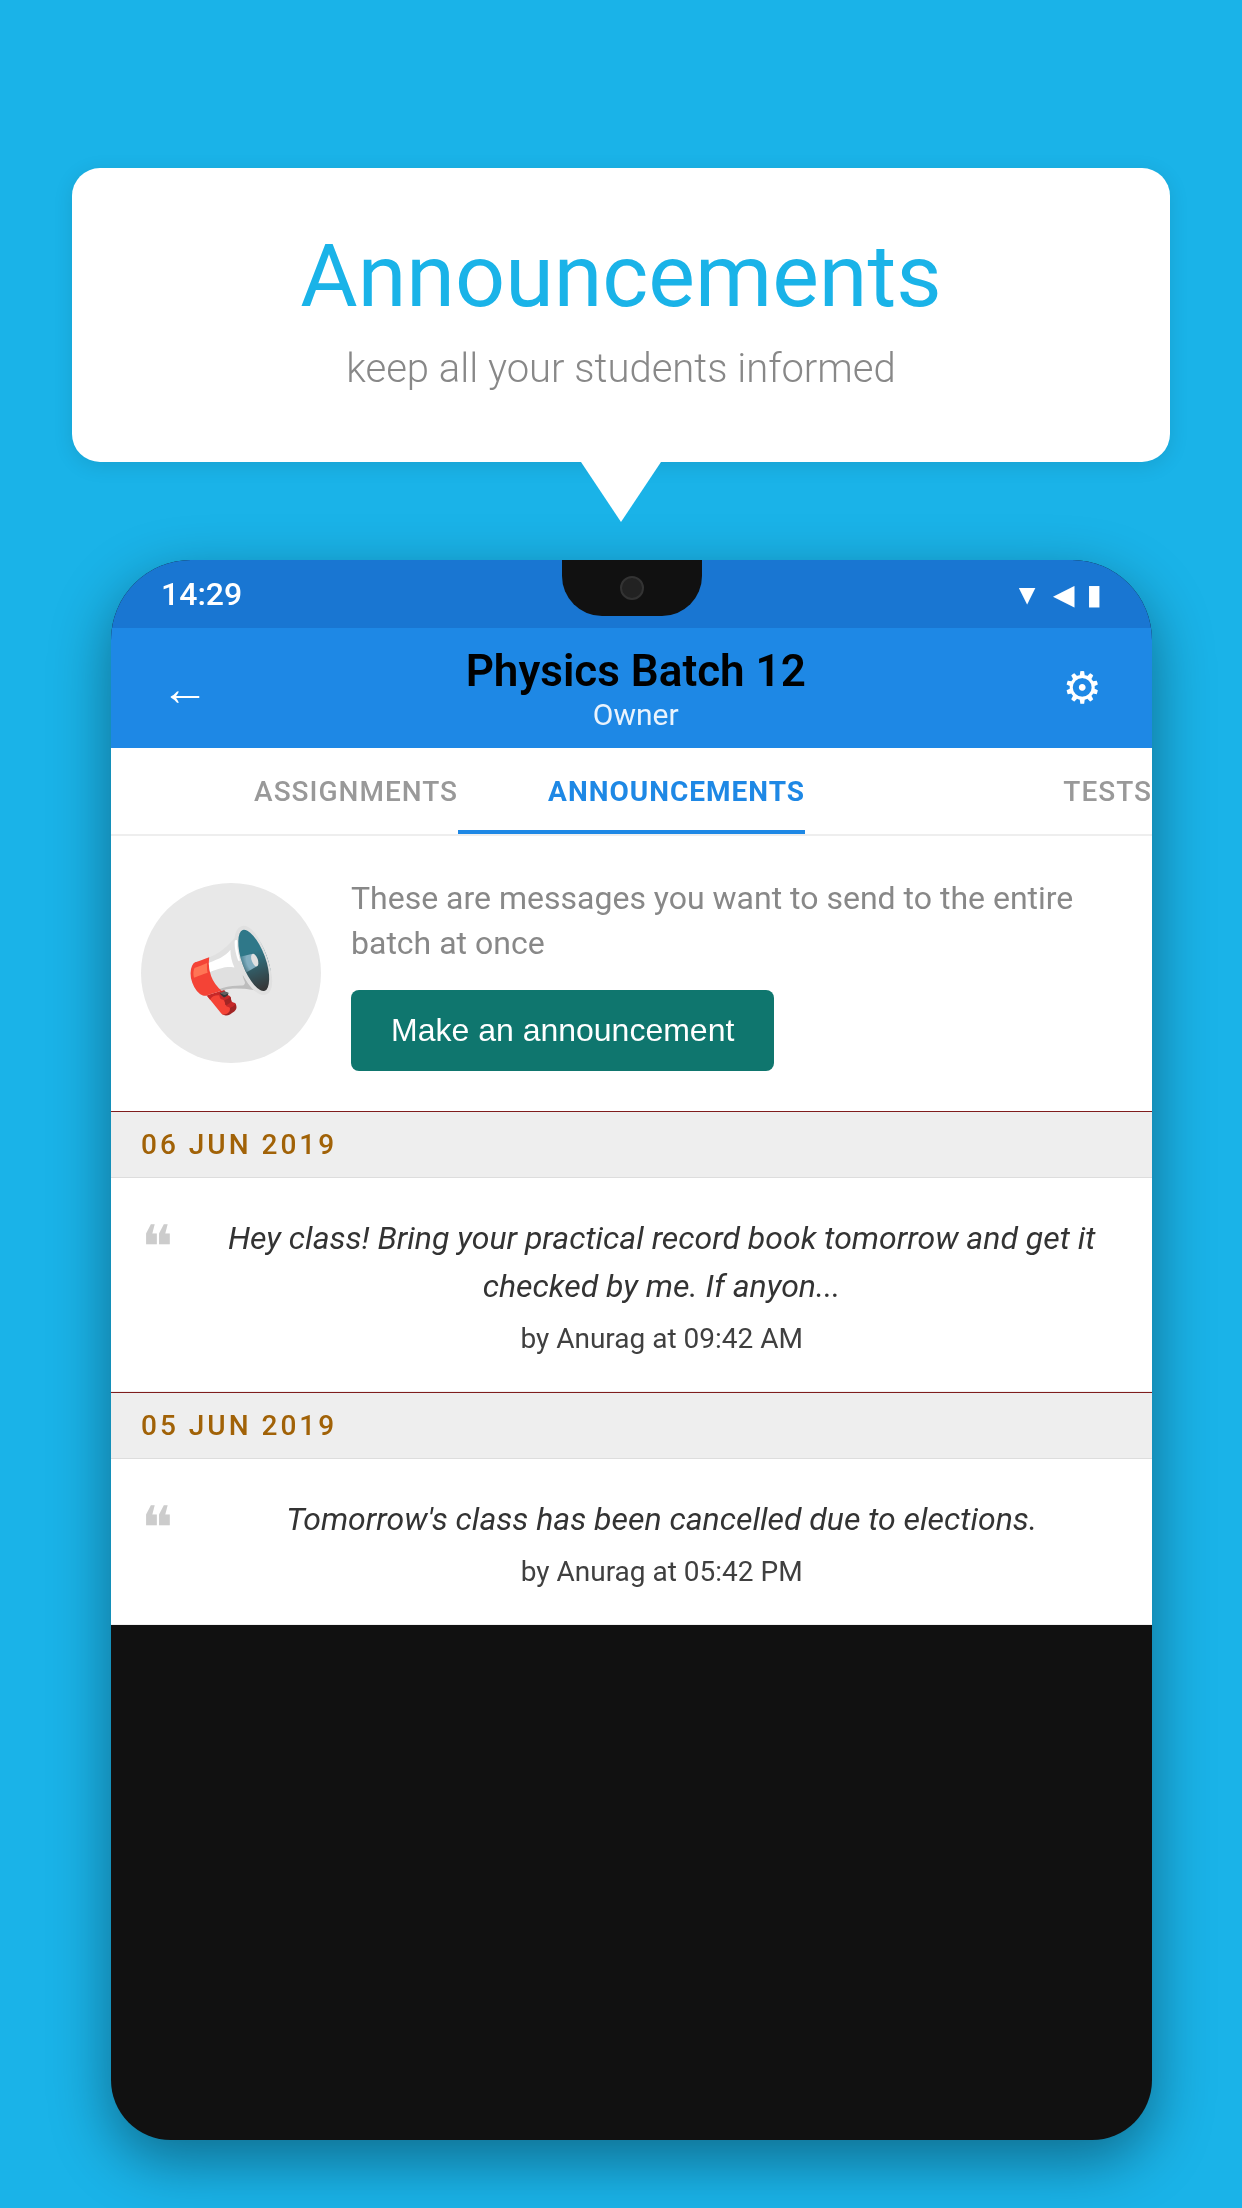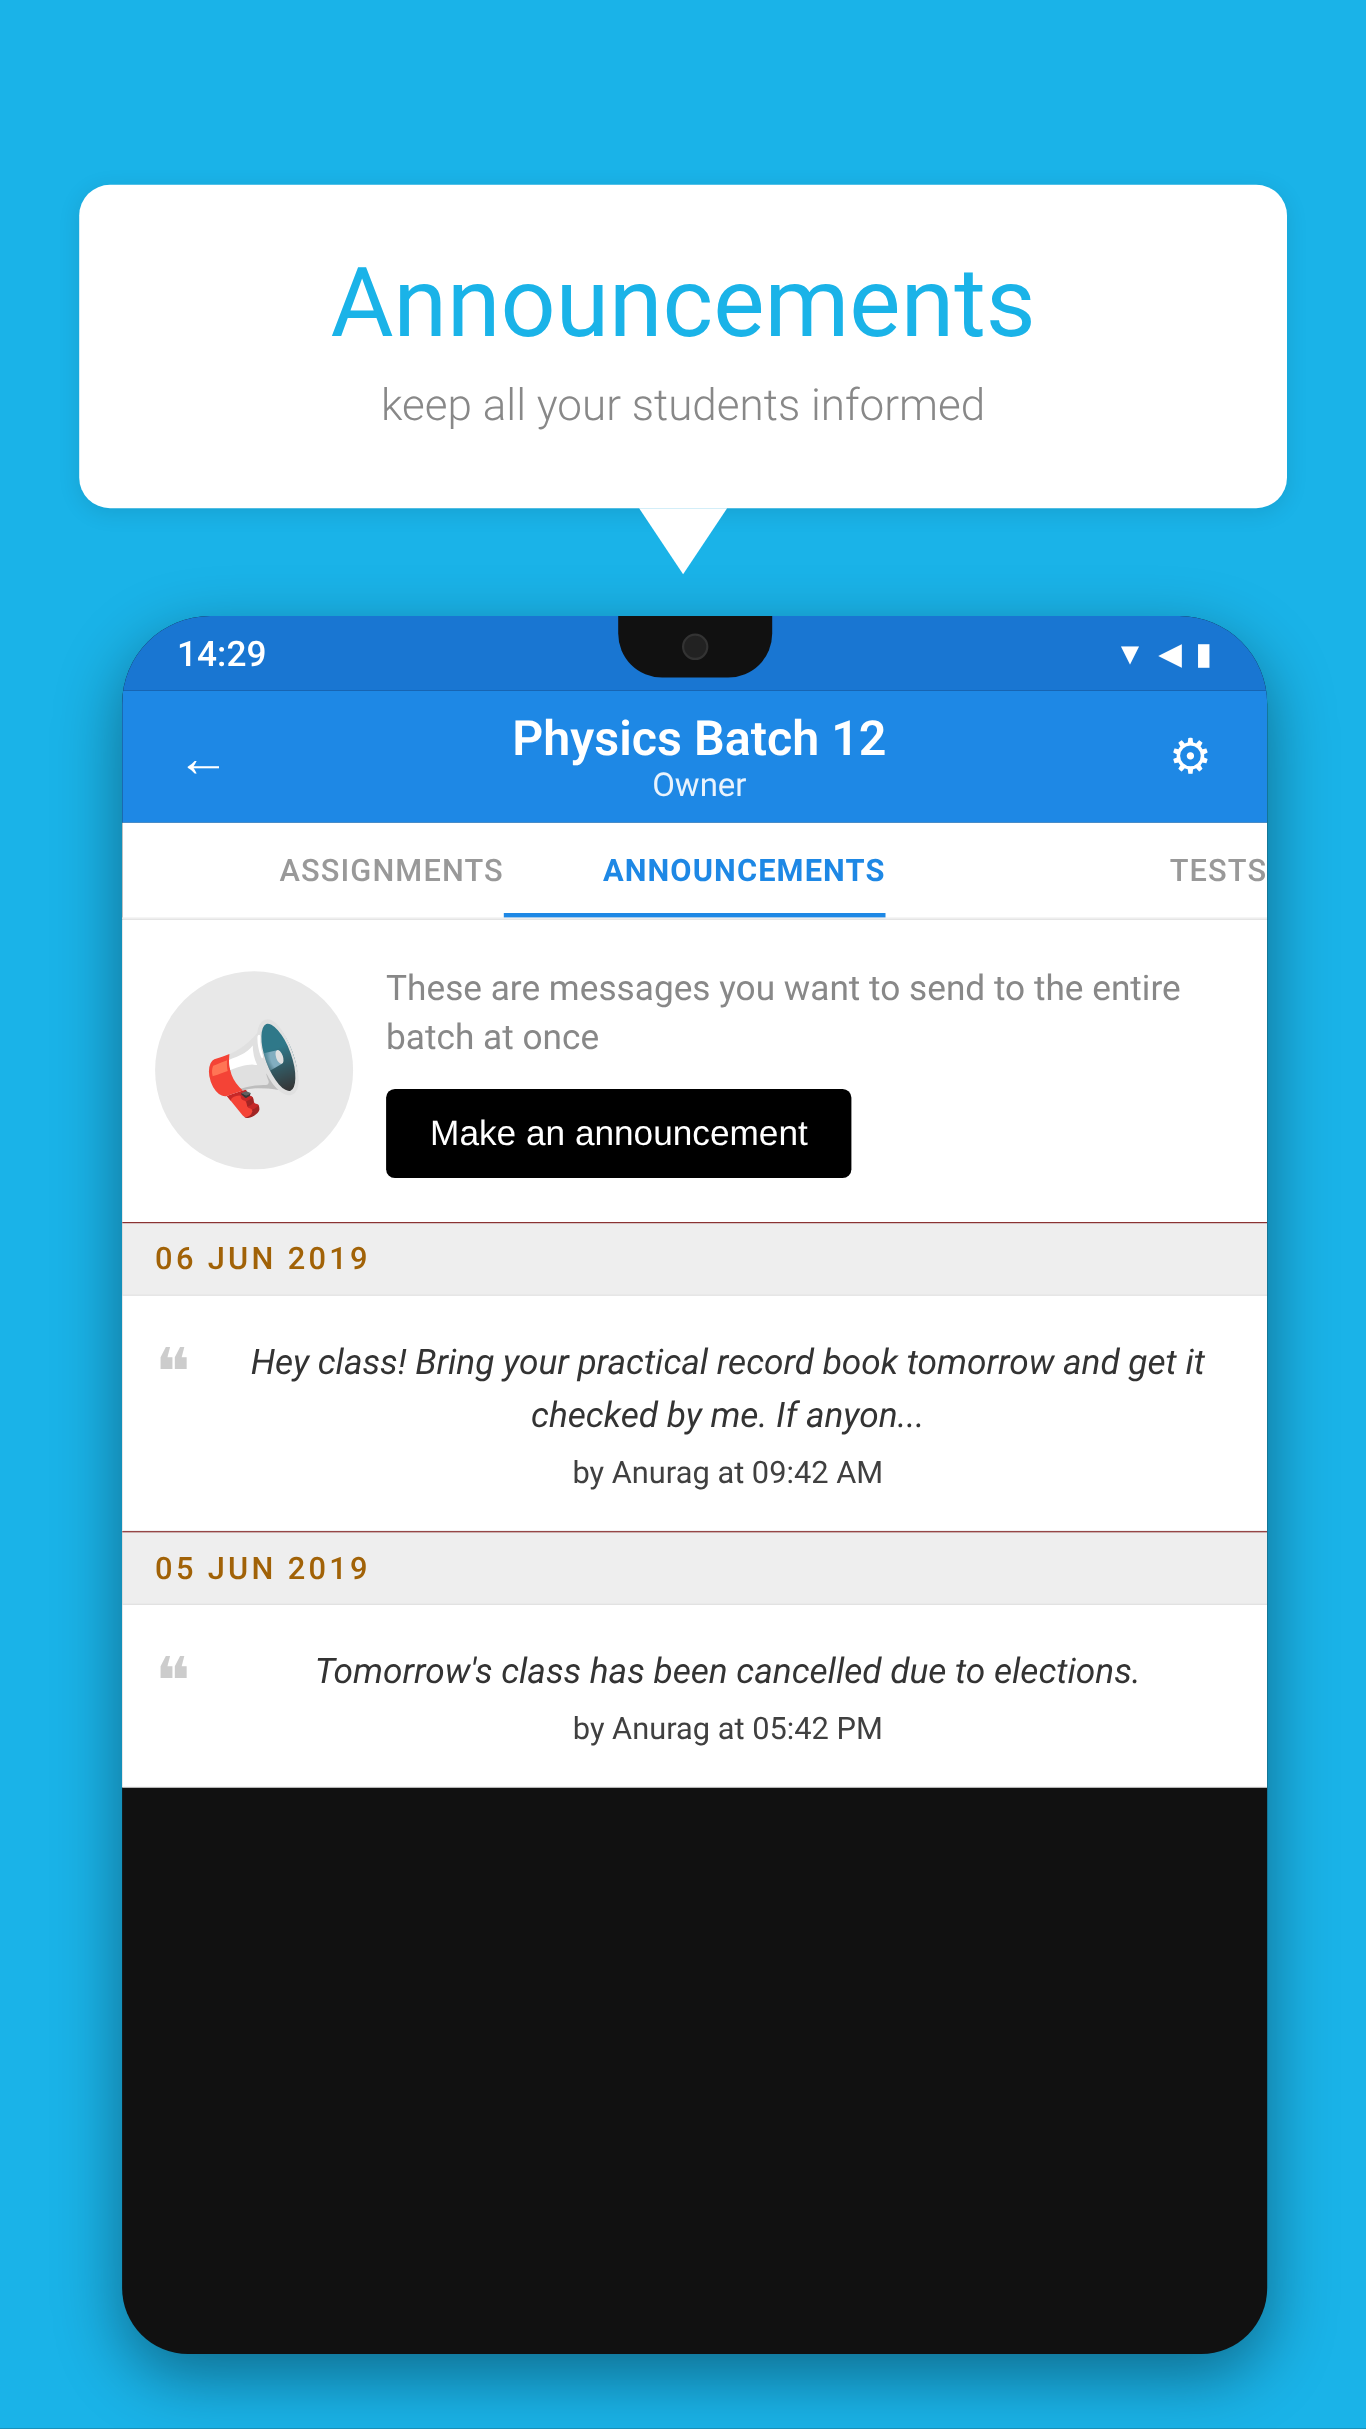--- a/index.html
+++ b/index.html
@@ -145,21 +145,21 @@
       cursor: pointer;
       padding: 10px;
     }
 
     .app-bar-title-group {
       text-align: center;
       flex: 1;
     }
 
     .app-bar-title {
-      color: #ffffff;
+      color: #000000;
       font-size: 44px;
       font-weight: 600;
     }
 
     .app-bar-subtitle {
       color: rgba(255,255,255,0.9);
       font-size: 30px;
       font-weight: 400;
     }
 
@@ -269,21 +269,21 @@
     }
 
     .promo-text {
       font-size: 32px;
       color: #888;
       line-height: 1.4;
       margin-bottom: 24px;
     }
 
     .make-announcement-btn {
-      background: #000000;
+      background: #0f766e;
       color: white;
       border: none;
       border-radius: 8px;
       padding: 22px 40px;
       font-size: 32px;
       font-weight: 500;
       cursor: pointer;
       white-space: nowrap;
     }
 

